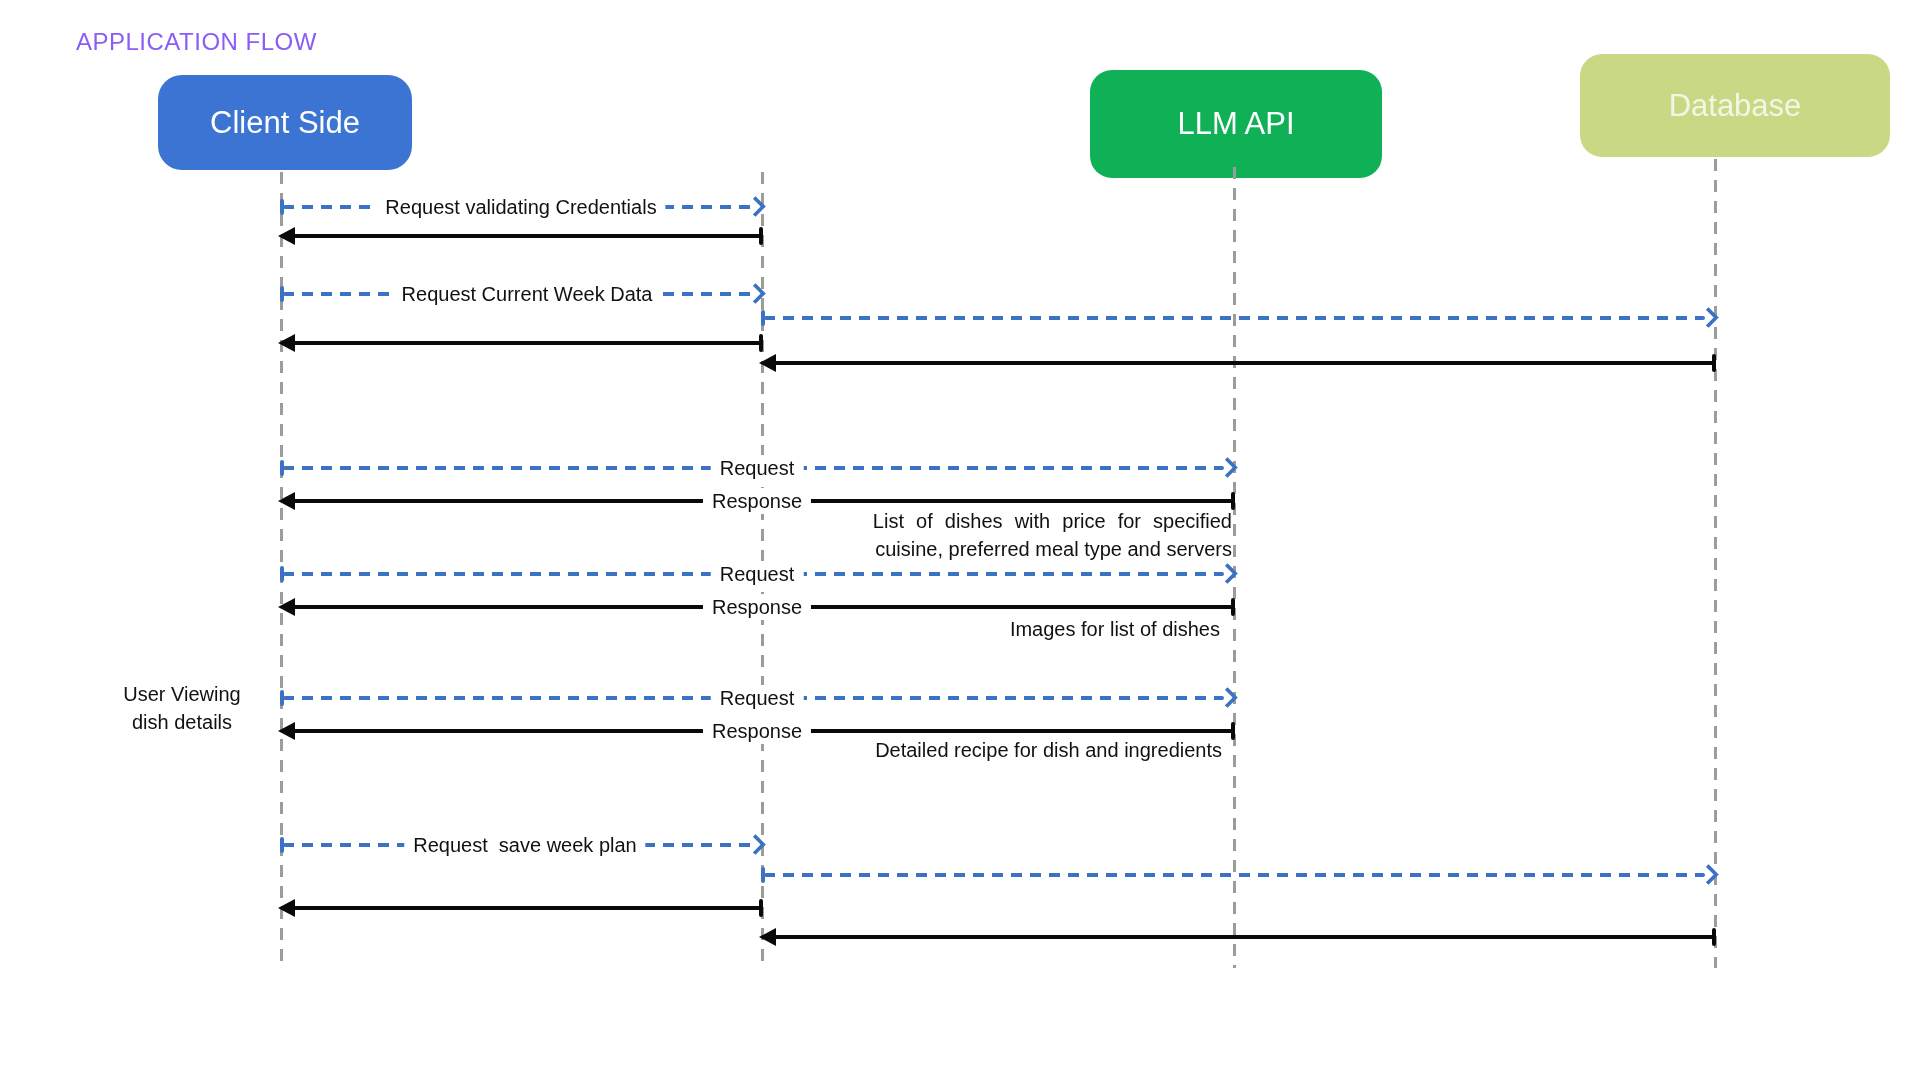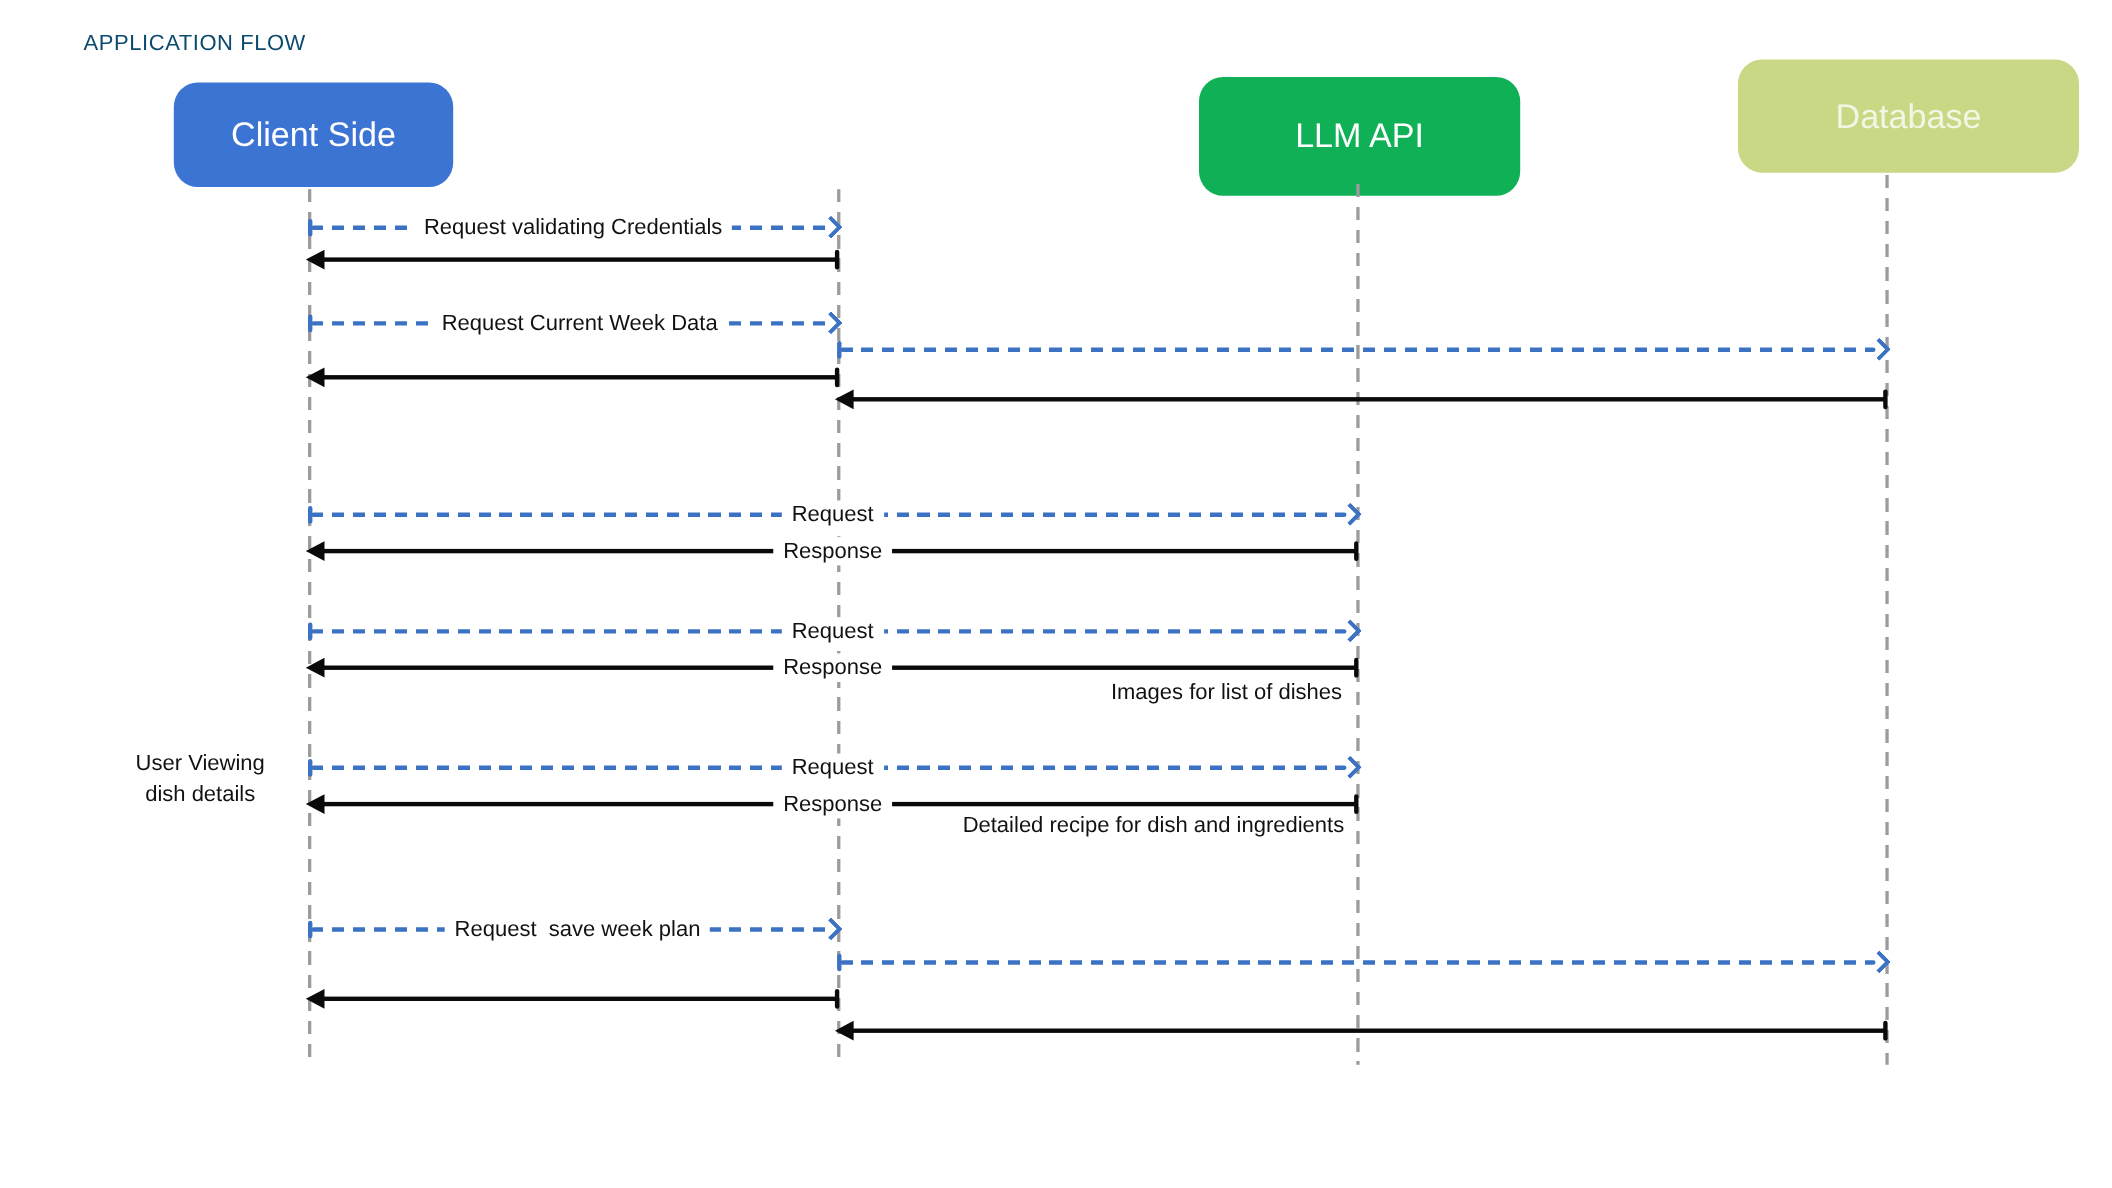--- a/index.html
+++ b/index.html
@@ -2,22 +2,22 @@
 <html style="--arrow-blue: #3b72c4;"><head>
 <meta charset="utf-8">
 <title>Application Flow Sequence Diagram</title>
 <style>
   html,body { margin:0; padding:0; background:#ffffff; }
   #stage {
     position:relative; width:1920px; height:1080px; overflow:hidden;
     font-family:"Liberation Sans", sans-serif; color:#141414; background:#ffffff;
   }
   #title {
-    position:absolute; left:76px; top:28px; font-size:20px; font-weight:500;
-    letter-spacing:0.5px; color:#0c4a6e;
+    position:absolute; left:76px; top:28px; font-size:24px; font-weight:500;
+    letter-spacing:0.5px; color:#8b5cf6;
   }
   .box {
     position:absolute; display:flex; align-items:center; justify-content:center;
     border-radius:22px; color:#ffffff; font-size:31px; font-weight:400;
   }
   .lifeline {
     position:absolute; width:3px;
     background:repeating-linear-gradient(180deg,#9c9c9c 0 12px, transparent 12px 21px);
   }
   .phase {
@@ -56,34 +56,38 @@
   .ann { position:absolute; text-align:right; font-size:20px; line-height:28px; color:#111111; }
   .ann span { display:block; }
   .ann .wide { word-spacing:6.5px; }
 </style>
 </head>
 <body>
 
 <div id="stage">
   <div id="title">APPLICATION FLOW</div>
 
-  <div class="box" id="actor-0" style="left: 158px; top: 75px; width: 254px; height: 95px; background: rgb(59, 116, 210); color: rgb(255, 255, 255);">Client Side</div>
+  <div class="box" id="actor-0" style="left: 158px; top: 75px; width: 254px; height: 95px; background: rgb(59, 116, 210); color: rgb(255, 255, 255); border-radius: 24px;">Client Side</div>
   <div class="box" id="actor-2" style="left: 1090px; top: 70px; width: 292px; height: 108px; background: rgb(16, 177, 86); color: rgb(255, 255, 255);">LLM API</div>
   <div class="box" id="actor-3" style="left: 1580px; top: 54px; width: 310px; height: 103px; background: rgb(200, 216, 132); color: rgb(242, 246, 228);">Database</div>
 
   <div class="lifeline" id="life-0" style="left: 280px; top: 172px; height: 796px;"></div>
   <div class="lifeline" id="life-1" style="left: 761px; top: 172px; height: 796px;"></div>
   <div class="lifeline" id="life-2" style="left: 1233px; top: 167px; height: 801px;"></div>
   <div class="lifeline" id="life-3" style="left: 1714px; top: 159px; height: 809px;"></div>
 
   <div class="phase" id="phase-2" style="top: 708px;">
     <span>User Viewing</span>
     <span>dish details</span>
   </div>
 
+  <div class="ann" id="ann-0" style="right: 688px; top: 507px;">
+    <span class="wide">List of dishes with price for specified</span>
+    <span>cuisine, preferred meal type and servers</span>
+  </div>
   <div class="ann" id="ann-1" style="right: 700px; top: 615px;">
     <span>Images for list of dishes</span>
   </div>
   <div class="ann" id="ann-2" style="right: 698px; top: 736px;">
     <span>Detailed recipe for dish and ingredients</span>
   </div>
 
   <div id="messages">
       <div class="msg" style="left: 281px; top: 207px; width: 481px;">
         <span class="tick-left"></span>

